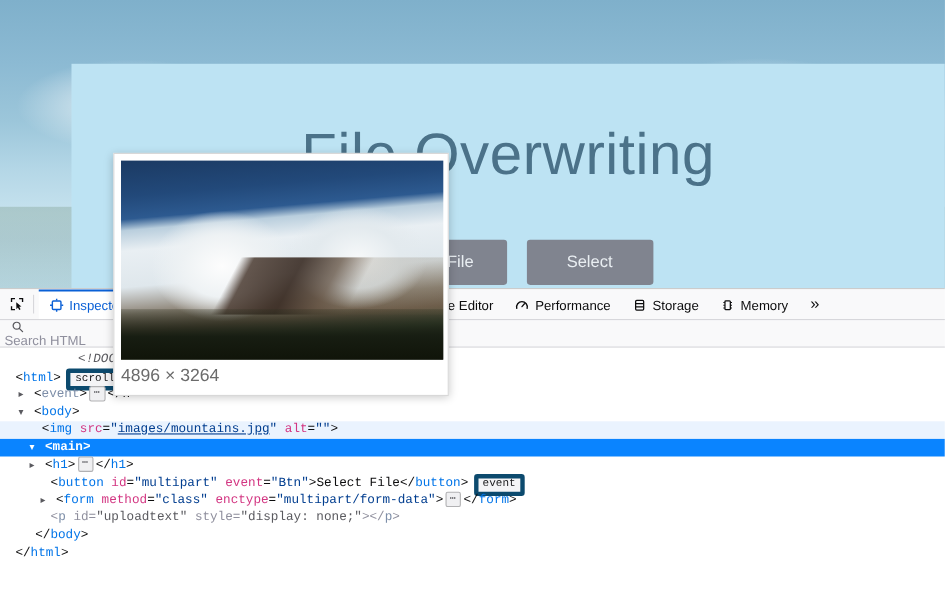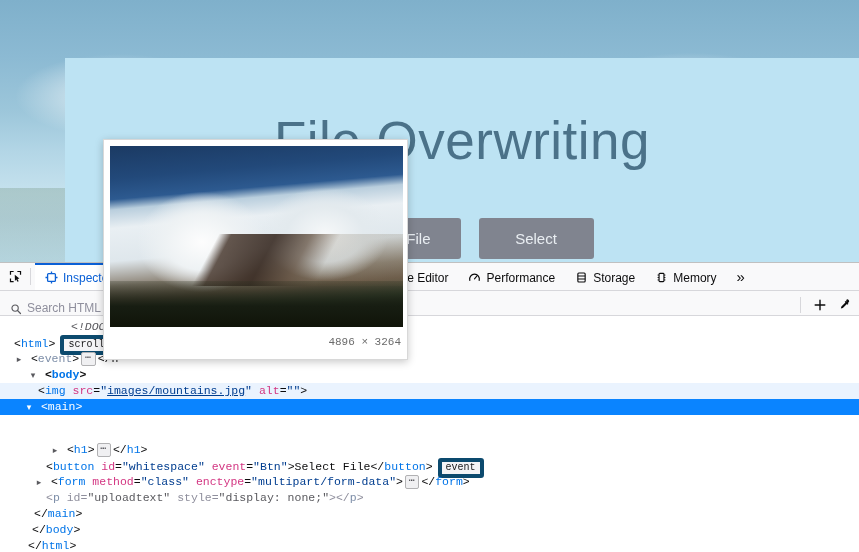--- a/index.html
+++ b/index.html
@@ -95,25 +95,25 @@
     position: absolute; left: 0; right: 0; top: 88px; height: 52px;
     background:
       linear-gradient(118deg, rgba(90,70,58,.0) 34%, rgba(74,58,48,.85) 38%, rgba(58,44,36,.9) 52%, rgba(96,78,62,.75) 63%, rgba(120,104,78,.2) 72%);
   }
   .img-tooltip-photo::after {
     content: "";
     position: absolute; left: 0; right: 0; bottom: 0; height: 46px;
     background: linear-gradient(180deg, rgba(42,48,30,.25), #171d12 55%, #101409);
   }
   .img-tooltip-caption {
-    text-align: right;
-    font-size: 11px;
+    text-align: left;
+    font-size: 16px;
     color: #6b6b6b;
     line-height: 30px;
-    font-family: Liberation Mono, monospace;
+    font-family: Liberation Sans, sans-serif;
   }
 
   
   .devtools {
     position: absolute; left: 0; top: 262px; width: 859px; height: 290px;
     background: #ffffff;
     border-top: 1px solid #c0c0c0;
   }
 
   .dt-toolbar {
@@ -146,25 +146,26 @@
     border-top-color: #0a60d6;
     background: #fff;
   }
   .dt-tab .tab-ico { display: inline-flex; align-items: center; }
   .dt-overflow {
     display: flex; align-items: center; padding: 0 10px;
     font-size: 15px; color: #0c0c0d; cursor: pointer;
   }
 
   .dt-searchbar {
-    display: flex; align-items: flex-end;
+    display: flex; align-items: flex-start;
     height: 25px;
     background: #f9f9fa;
     border-bottom: 1px solid #d7d7db;
     padding: 0 4px;
+    flex-direction: column;
   }
   .dt-search-icon { display: flex; align-items: center; padding: 0 5px 0 6px; }
   .dt-search-input {
     flex: 1 1 auto;
     border: none; outline: none; background: transparent;
     font-size: 12px;
     font-family: "Liberation Sans", sans-serif;
     color: #0c0c0d;
     padding: 0;
   }
@@ -398,69 +399,66 @@
 
       <div class="dom-row" style="padding-left:14px;">
         <span class="punct">&lt;</span><span class="tag">html</span><span class="punct">&gt;</span><span class="badge">scroll</span>
       </div>
 
       <div class="dom-row" style="padding-left:14px;">
         <span class="twisty">▸</span>
         <span class="punct">&lt;</span><span class="tag dim">event</span><span class="punct">&gt;</span><span class="ellipsis">⋯</span><span class="punct">&lt;/h</span>
       </div>
 
-      <div class="dom-row" style="padding-left:28px;font-weight:bold;">
+      <div class="dom-row" style="padding-left:14px;">
         <span class="twisty">▾</span>
         <span class="punct">&lt;</span><span class="tag">body</span><span class="punct">&gt;</span>
       </div>
 
       <div class="dom-row hovered" style="padding-left:38px;">
         <span class="punct">&lt;</span><span class="tag">img</span>
         <span class="attr">src</span><span class="punct">=</span><span class="val">"<u>images/mountains.jpg</u>"</span>
         <span class="attr">alt</span><span class="punct">=</span><span class="val">"<span></span>"</span><span class="punct">&gt;</span>
       </div>
 
-      <div class="dom-row selected" style="padding-left:24px;">
+      <div class="dom-row selected" style="padding-left:24px;font-weight:bold;">
         <span class="twisty">▾</span>
         <span class="punct">&lt;</span><span class="tag">main</span><span class="punct">&gt;</span>
       </div>
 
-      <div class="dom-row" style="padding-left:50px;margin-top:27px;">
+      <div class="dom-row" style="padding-left:24px;">
         <span class="twisty">▸</span>
         <span class="punct">&lt;</span><span class="tag">h1</span><span class="punct">&gt;</span><span class="ellipsis">⋯</span><span class="punct">&lt;/</span><span class="tag-close">h1</span><span class="punct">&gt;</span>
       </div>
 
       <div class="dom-row" style="padding-left:46px;">
         <span class="punct">&lt;</span><span class="tag">button</span>
-        <span class="attr">id</span><span class="punct">=</span><span class="val">"<span>whitespace</span>"</span>
+        <span class="attr">id</span><span class="punct">=</span><span class="val">"<span>multipart</span>"</span>
         <span class="attr">event</span><span class="punct">=</span><span class="val">"<span>Btn</span>"</span><span class="punct">&gt;</span><span class="txt">Select File</span><span class="punct">&lt;/</span><span class="tag-close">button</span><span class="punct">&gt;</span><span class="badge">event</span>
       </div>
 
 
       <div class="dom-row" style="padding-left:34px;">
         <span class="twisty">▸</span>
         <span class="punct">&lt;</span><span class="tag">form</span>
         <span class="attr">method</span><span class="punct">=</span><span class="val">"<span>class</span>"</span>
         <span class="attr">enctype</span><span class="punct">=</span><span class="val">"<span>multipart/form-data</span>"</span><span class="punct">&gt;</span><span class="ellipsis">⋯</span><span class="punct">&lt;/</span><span class="tag-close">form</span><span class="punct">&gt;</span>
       </div>
 
       <div class="dom-row" style="padding-left:46px;">
         <span class="punct" style="color:#8f8f9d;">&lt;</span><span class="tag dim">p</span>
         <span class="attr dim">id</span><span class="punct" style="color:#8f8f9d;">=</span><span class="val dim">"<span>uploadtext</span>"</span>
         <span class="attr dim">style</span><span class="punct" style="color:#8f8f9d;">=</span><span class="val dim">"<span>display: none;</span>"</span><span class="punct" style="color:#8f8f9d;">&gt;&lt;/</span><span class="tag dim">p</span><span class="punct" style="color:#8f8f9d;">&gt;</span>
       </div>
 
-      <div class="dom-row" style="padding-left:34px;">
-        <span class="punct">&lt;/</span><span class="tag-close">main</span><span class="punct">&gt;</span>
-      </div>
 
       <div class="dom-row" style="padding-left:32px;">
         <span class="punct">&lt;/</span><span class="tag-close">body</span><span class="punct">&gt;</span>
       </div>
 
-      <div class="dom-row" style="padding-left:14px;margin-left:14px;">
+      <div class="dom-row" style="padding-left:14px;">
         <span class="punct">&lt;/</span><span class="tag-close">html</span><span class="punct">&gt;</span>
       </div>
 
     </div>
 
   </div>
 </div>
 
 </body></html>

